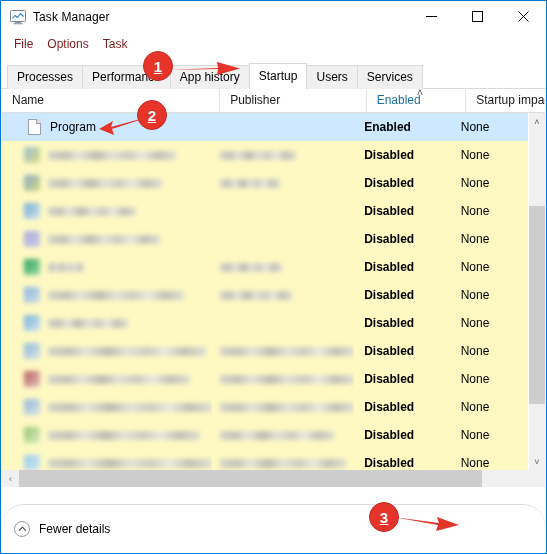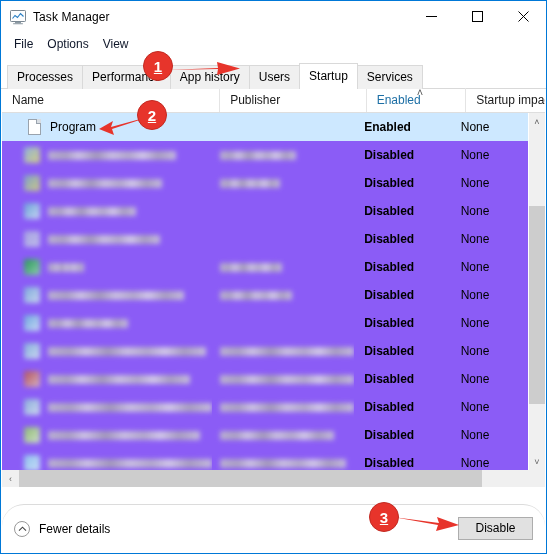--- a/index.html
+++ b/index.html
@@ -53,21 +53,21 @@
   
   .menubar {
     height: 24px;
     display: flex;
     align-items: center;
     padding-left: 6px;
     background: #ffffff;
   }
   .menuitem {
     font-size: 12px;
-    color: #0f172a;
+    color: #7f1d1d;
     padding: 3px 7px;
     line-height: 14px;
   }
 
   
   .tabstrip {
     height: 26px;
     display: flex;
     align-items: flex-end;
     padding-left: 6px;
@@ -103,21 +103,21 @@
     z-index: 3;
     border-color: #d9d9d9;
   }
 
   
   .listarea {
     position: absolute;
     left: 1px; right: 1px;
     top: 88px;
     bottom: 66px;
-    background: #8b5cf6;
+    background: #fef9c3;
   }
 
   .colheader {
     height: 24px;
     display: flex;
     align-items: flex-end;
     border-bottom: 1px solid #dedede;
     background: #ffffff;
     position: relative;
   }
@@ -365,29 +365,29 @@
             <line x1="0.5" y1="0.5" x2="10.5" y2="10.5" stroke="currentColor" stroke-width="1"></line>
             <line x1="10.5" y1="0.5" x2="0.5" y2="10.5" stroke="currentColor" stroke-width="1"></line>
           </svg>
       </div>
     </div>
   </div>
 
   <div class="menubar">
     <div class="menuitem">File</div>
     <div class="menuitem">Options</div>
-    <div class="menuitem">View</div>
+    <div class="menuitem">Task</div>
   </div>
 
   <div class="tabstrip">
     <div class="tab">Processes</div>
     <div class="tab">Performance</div>
     <div class="tab">App history</div>
+    <div class="tab active">Startup</div>
     <div class="tab">Users</div>
-    <div class="tab active">Startup</div>
     <div class="tab">Services</div>
   </div>
 
   <div class="listarea">
 
     <div class="colheader">
       <div class="col c-name">Name</div>
       <div class="col c-pub">Publisher</div>
       <div class="col c-status sorted">
         <span>Enabled</span>
@@ -579,21 +579,20 @@
   <div class="footer">
     <div class="fewer">
       <span class="chev-circle">
         <svg width="9" height="6" viewBox="0 0 9 6">
             <polyline points="1,4.6 4.5,1.2 8,4.6" fill="none" stroke="#444" stroke-width="1.1"></polyline>
           </svg>
       </span>
       <span>Fewer details</span>
     </div>
     <div class="spacer"></div>
-    <button class="btn">Disable</button>
   </div>
 
   <div class="marker" id="marker-1">
     <span>1</span>
   </div>
   <svg class="anno-arrow" id="arrow-1" width="76" height="18" viewBox="0 0 76 18">
     <path d="M0 11 L52 9 L51 3 L74 9.5 L51 16 L52 10 Z" fill="#e7342b"></path>
   </svg>
 
   <div class="marker" id="marker-2">

